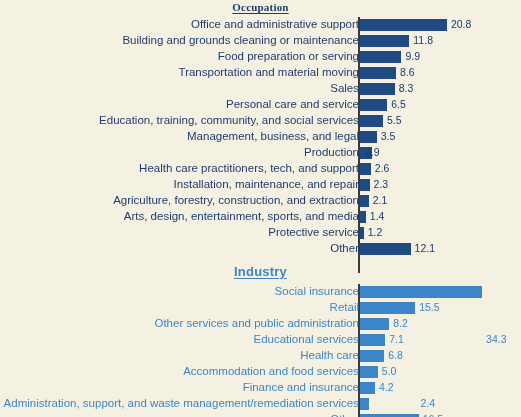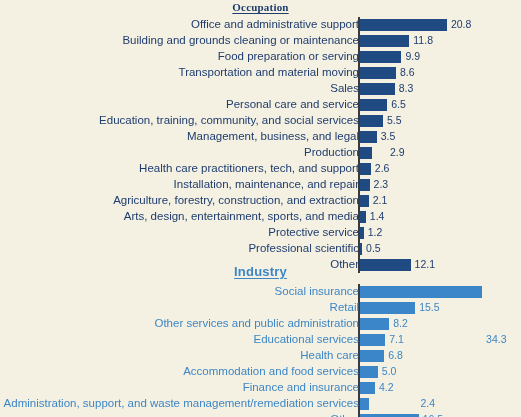--- a/index.html
+++ b/index.html
@@ -178,21 +178,21 @@
         <div class="row-label">Management, business, and legal</div>
         <div class="bar-area">
           <div class="bar" style="width: 16.72px;"></div>
           <div class="bar-value" style="left: 20.72px;">3.5</div>
         </div>
       </div>
       <div class="row">
         <div class="row-label">Production</div>
         <div class="bar-area">
           <div class="bar" style="width: 12.122px;"></div>
-          <div class="bar-value" style="left: 30px; text-align: right;">2.9</div>
+          <div class="bar-value" style="left: 5px; text-align: right;">2.9</div>
         </div>
       </div>
       <div class="row">
         <div class="row-label">Health care practitioners, tech, and support</div>
         <div class="bar-area">
           <div class="bar" style="width: 10.868px;"></div>
           <div class="bar-value" style="left: 14.868px;">2.6</div>
         </div>
       </div>
       <div class="row">
@@ -214,27 +214,20 @@
         <div class="bar-area">
           <div class="bar" style="width: 5.852px;"></div>
           <div class="bar-value" style="left: 9.852px;">1.4</div>
         </div>
       </div>
       <div class="row">
         <div class="row-label">Protective service</div>
         <div class="bar-area">
           <div class="bar" style="width: 3.762px;"></div>
           <div class="bar-value" style="left: 7.762px;">1.2</div>
-        </div>
-      </div>
-      <div class="row">
-        <div class="row-label">Professional scientific</div>
-        <div class="bar-area">
-          <div class="bar" style="width: 2.09px;"></div>
-          <div class="bar-value" style="left: 6.09px;">0.5</div>
         </div>
       </div>
       <div class="row">
         <div class="row-label">Other</div>
         <div class="bar-area">
           <div class="bar" style="width: 50.578px;"></div>
           <div class="bar-value" style="left: 54.578px;">12.1</div>
         </div>
       </div>
     </div>

